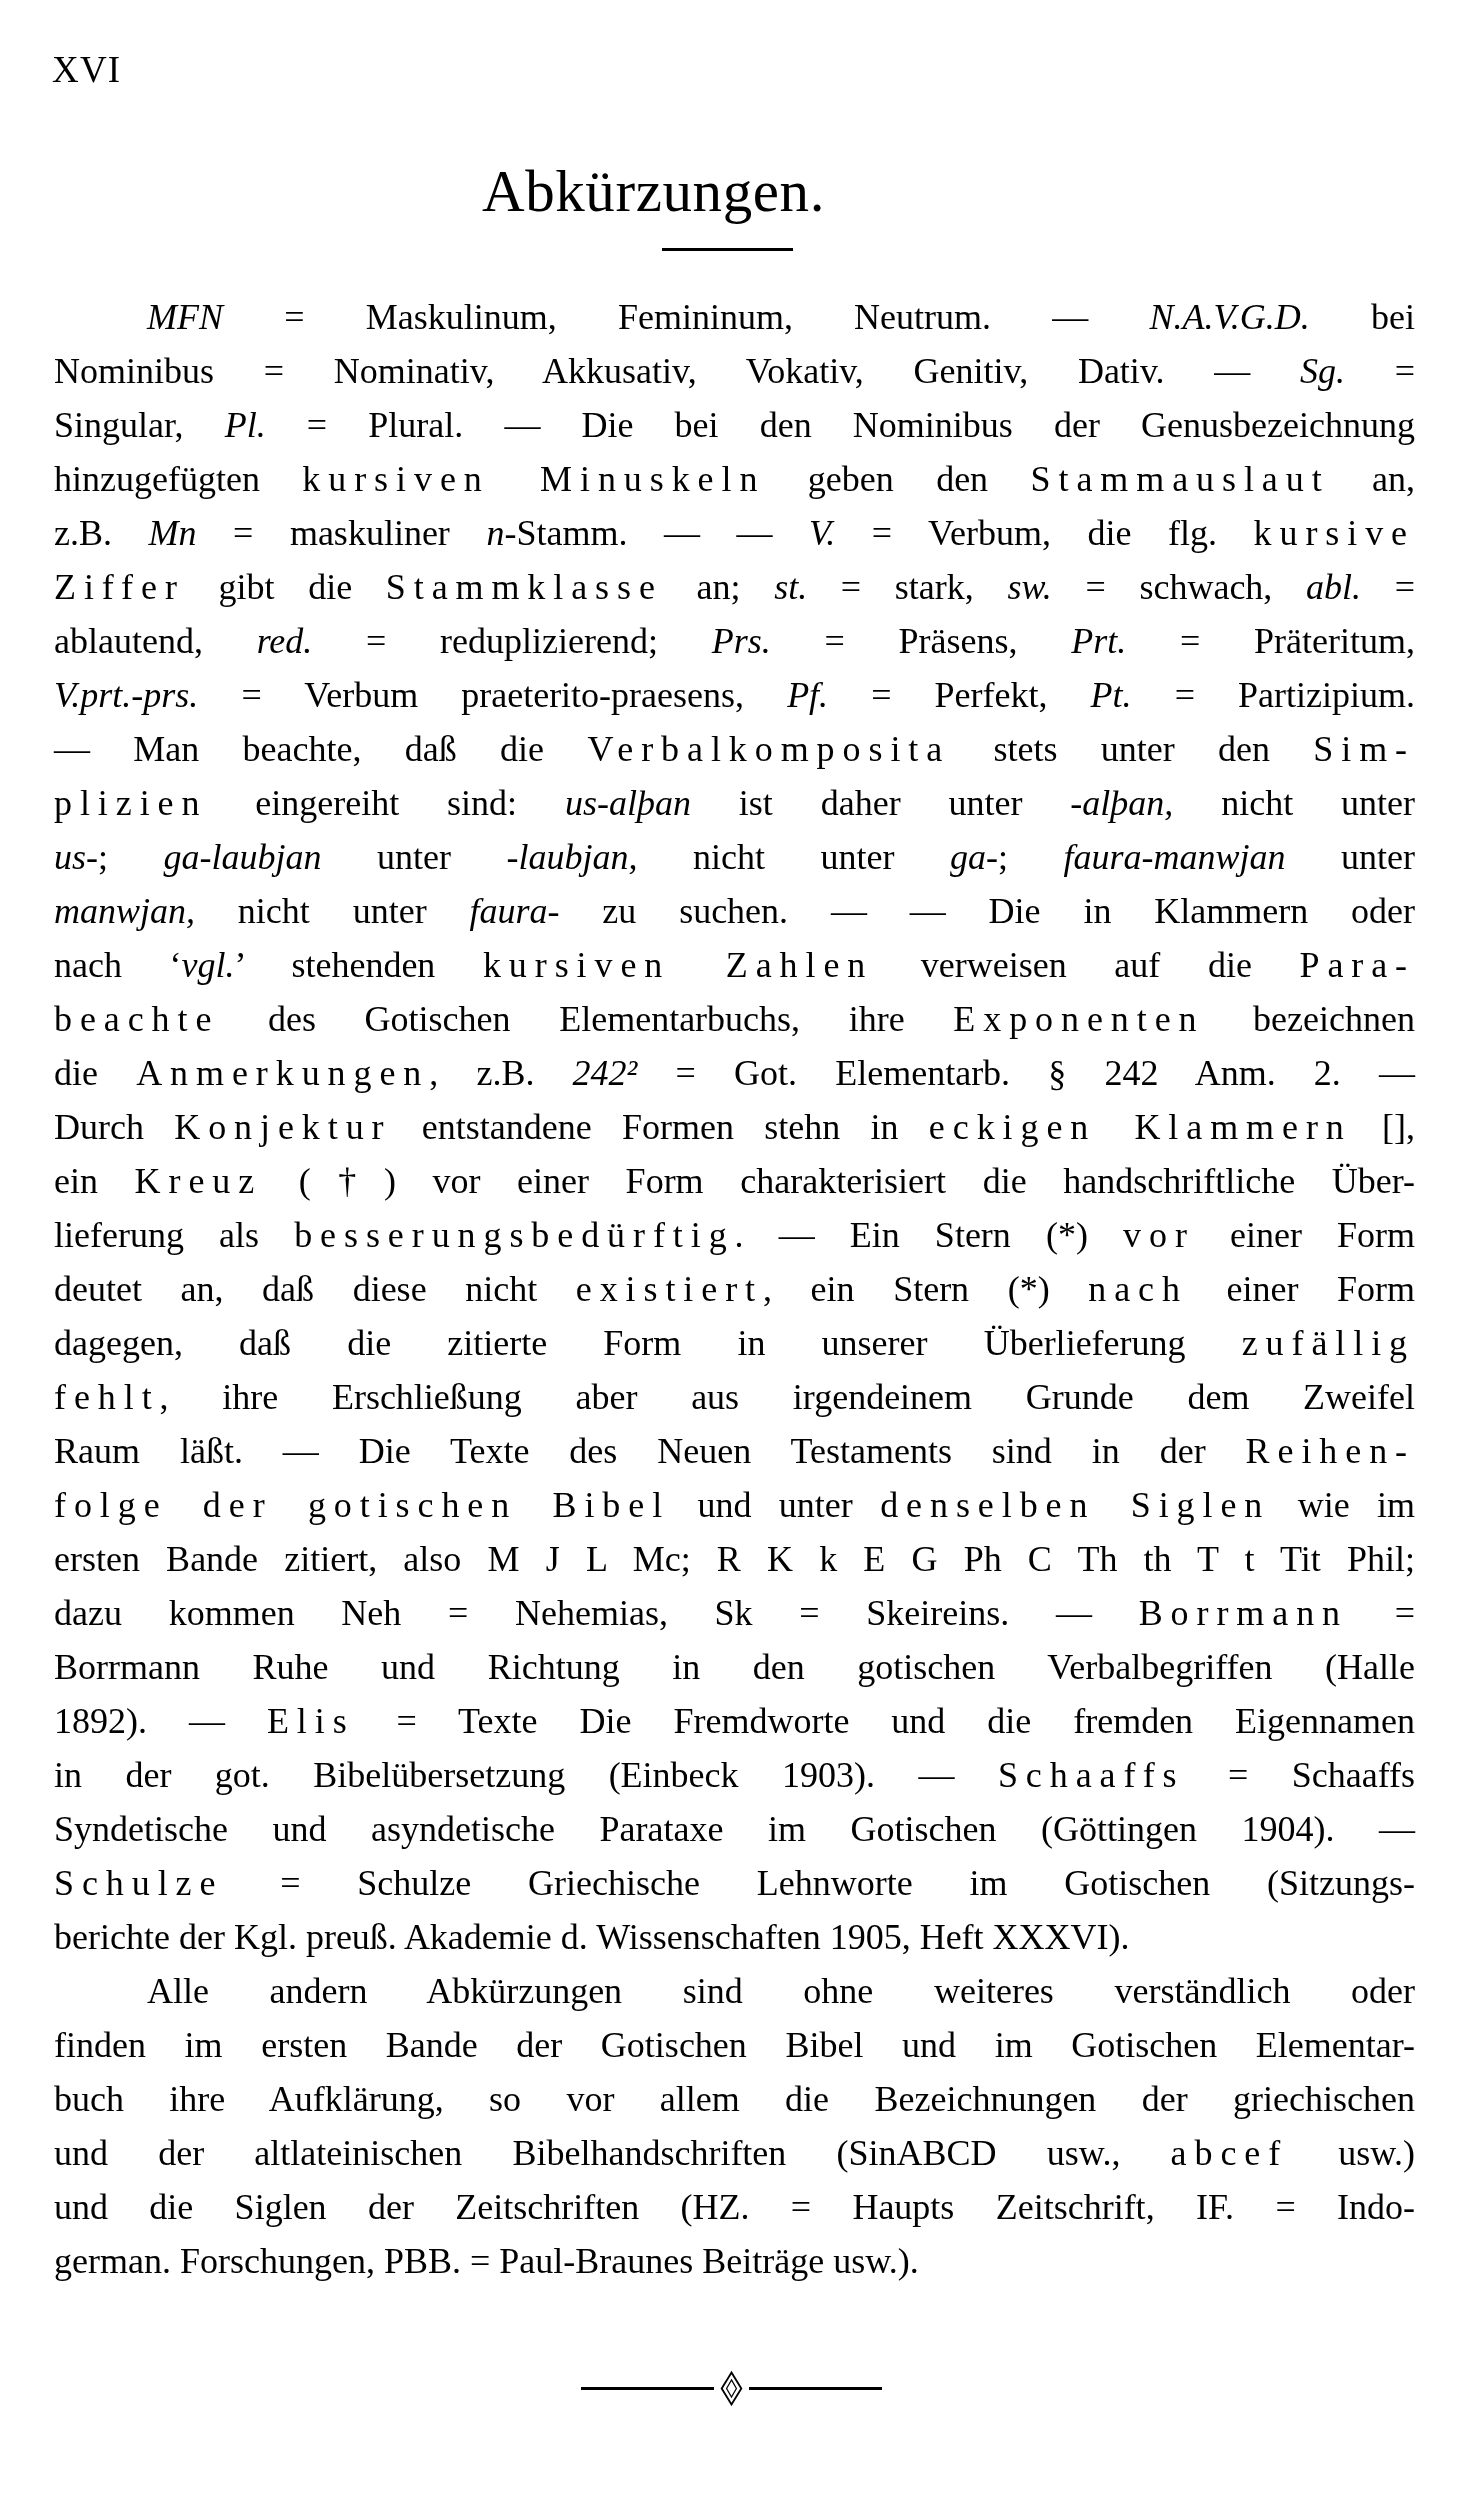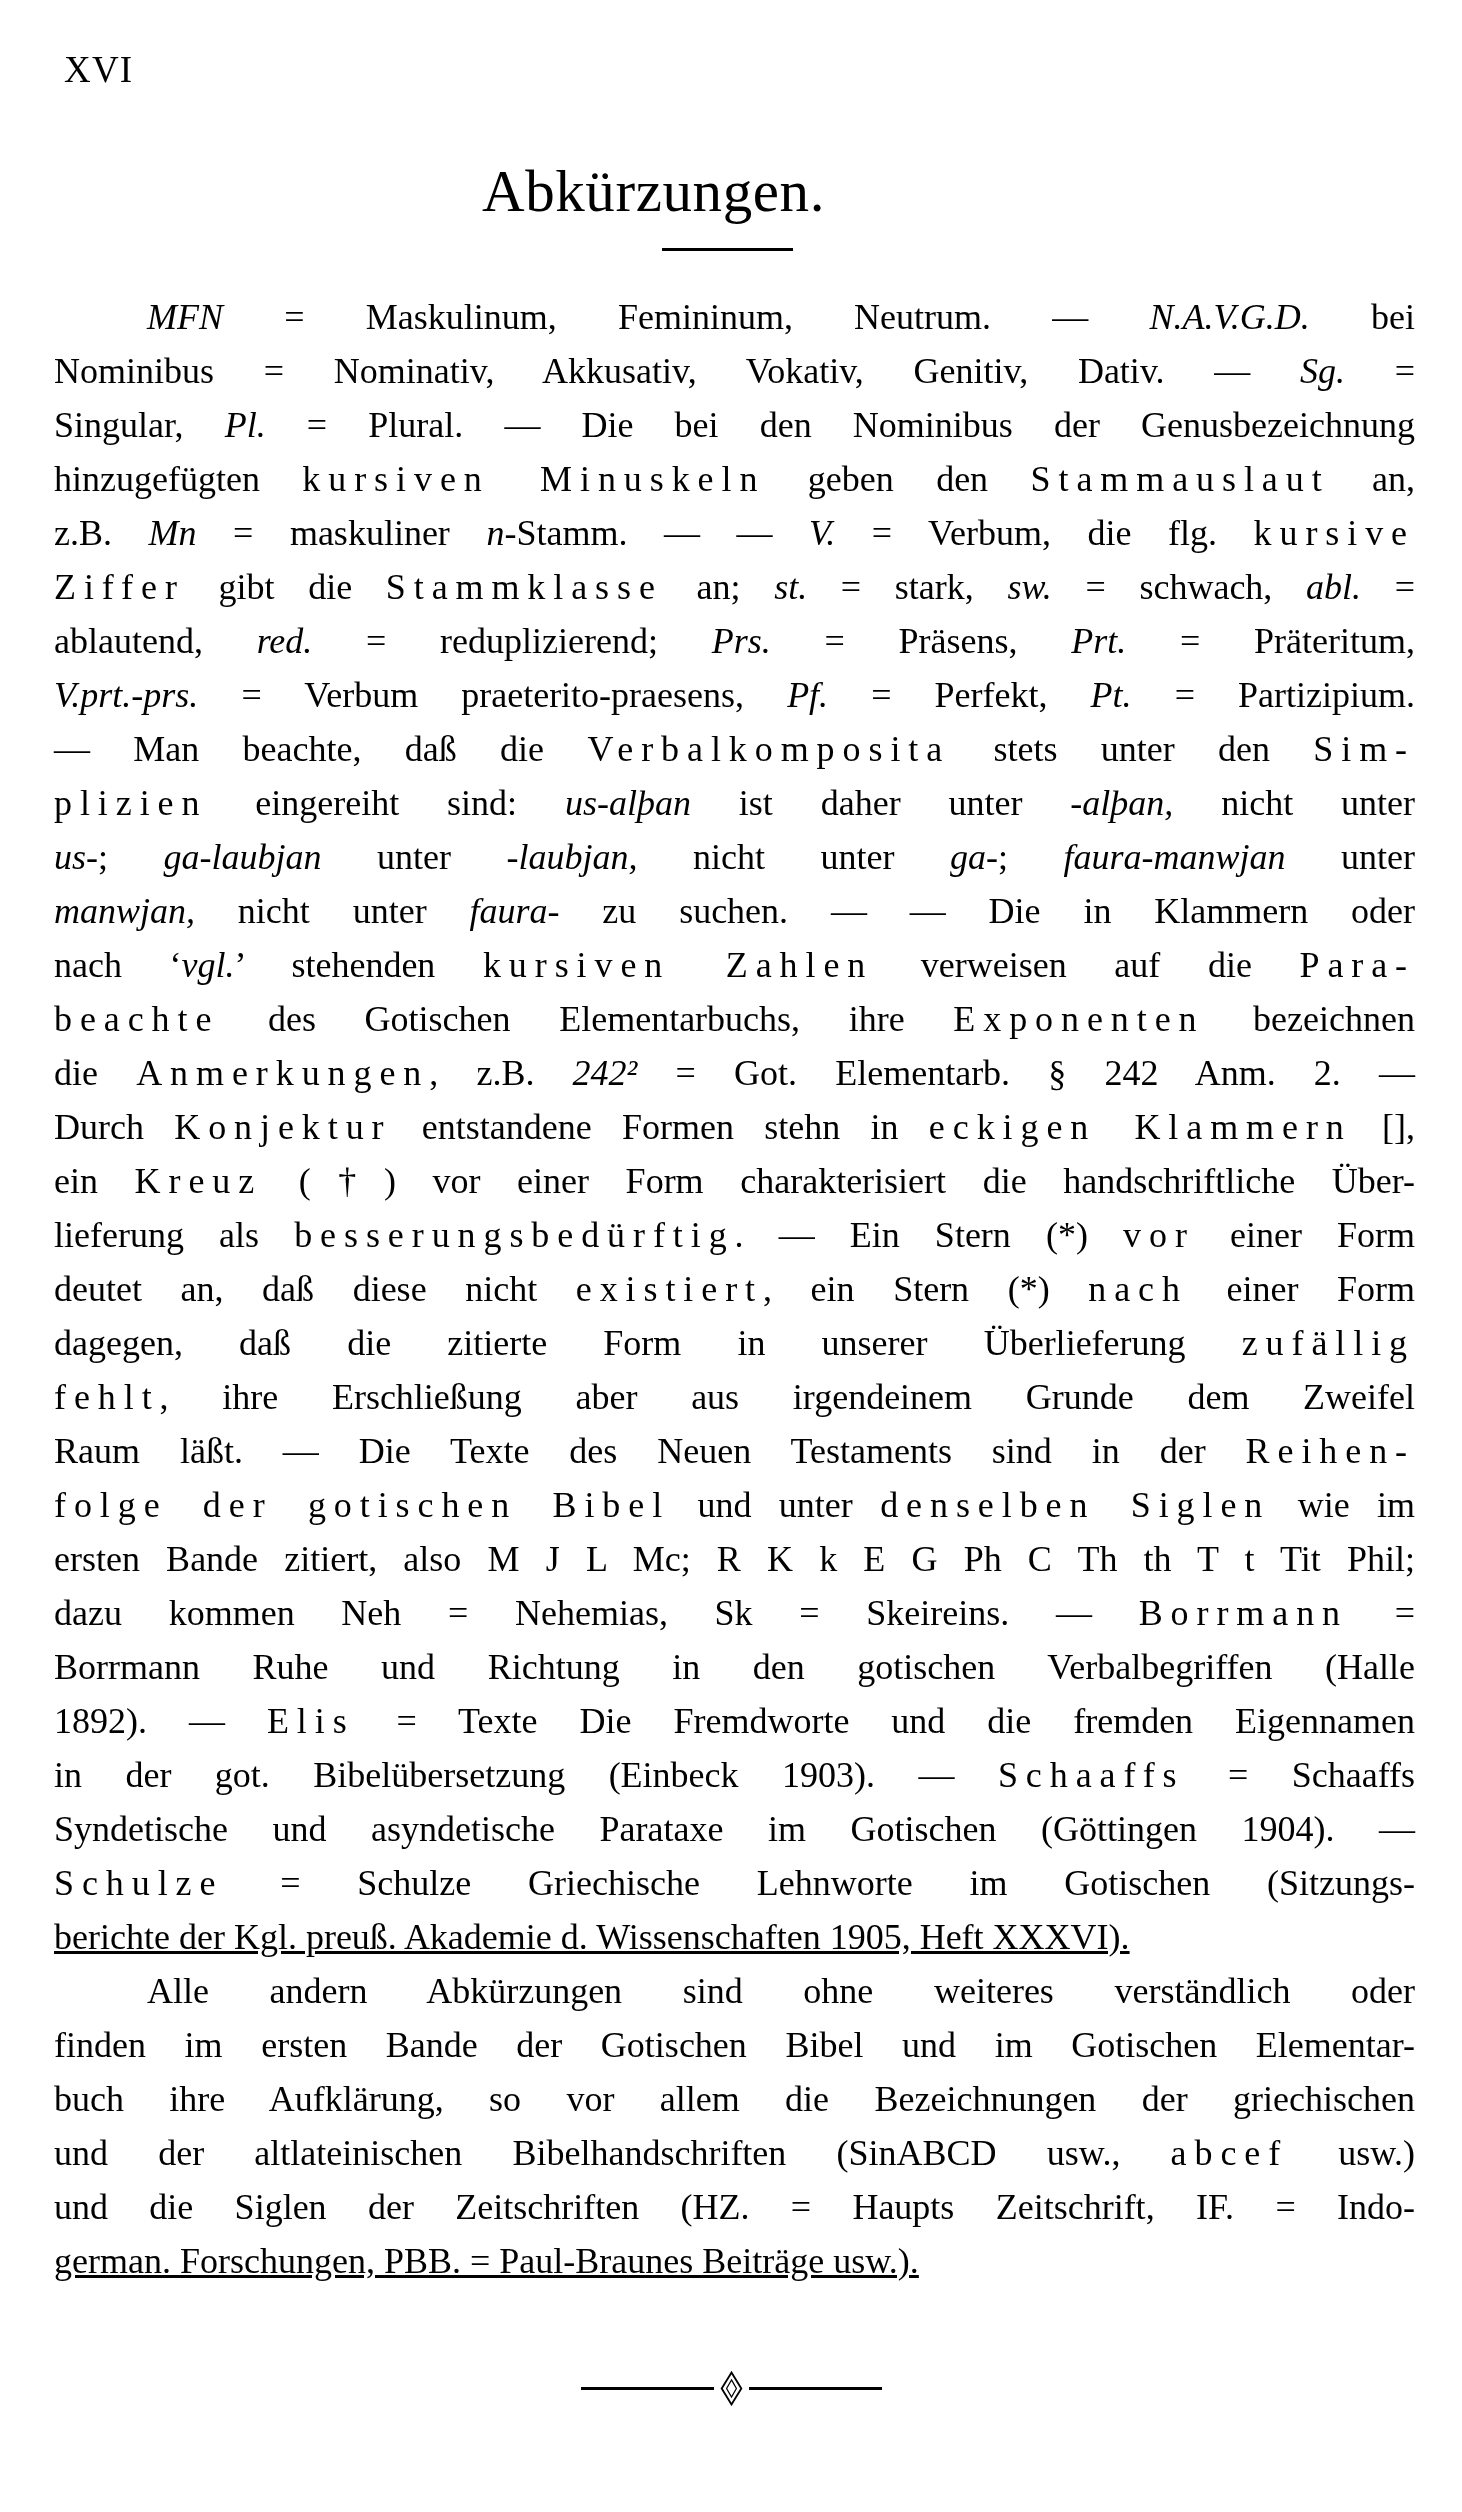--- a/index.html
+++ b/index.html
@@ -1,25 +1,25 @@
 <!DOCTYPE html>
 <html style="font-size:10px"><head>
 <meta charset="utf-8">
 <style>
   html, body { margin:0; padding:0; background:#ffffff; }
   body { width:1463px; height:2512px; position:relative; overflow:hidden;
          font-family:"Liberation Serif","DejaVu Serif",serif; color:#000; }
-  .page-num { position:absolute; left:64px; top:48px; font-size:37px; letter-spacing:1.2px; }
+  .page-num { position:absolute; left:52px; top:48px; font-size:37px; letter-spacing:1.2px; }
   .title { position:absolute; left:0; width:1307px; top:157px; text-align:center;
            font-size:59px; letter-spacing:0.6px; }
   .rule { position:absolute; left:662px; top:248px; width:131px; height:2.5px; background:#000; }
   .body { position:absolute; left:54px; top:290px; width:1361px; }
   .line { height:54px; line-height:54px; font-size:36px; text-align:justify;
           text-align-last:justify; white-space:nowrap; overflow:visible; }
-  .line.last { text-align-last:left;text-decoration:underline; }
+  .line.last { text-align-last:left; }
   .line.indent { padding-left:93px;font-family:Liberation Serif, serif; }
   .line span { white-space:pre; }
   .it { font-style:italic; }
   .sp { letter-spacing:0.22em;margin-top:48px; }
   .ornament { position:absolute; left:0; width:1463px; top:2370px; height:37px;
               display:flex; justify-content:center; align-items:center; }
   .ornament .bar { width:133px; height:2.5px; background:#000; }
   .ornament svg { margin:0 3.7px; }
 </style>
 </head>

